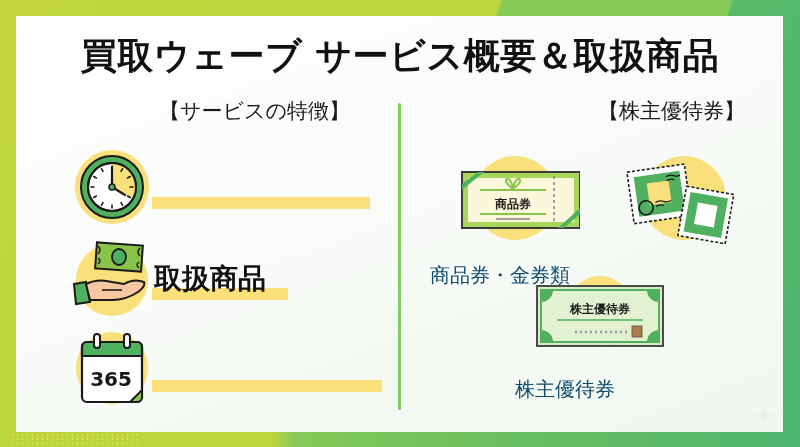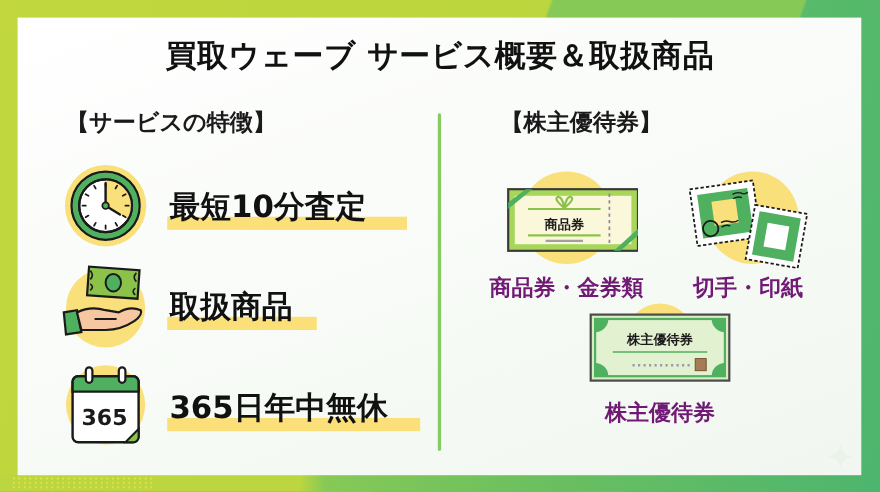--- a/index.html
+++ b/index.html
@@ -23,58 +23,58 @@
     background-size: 5px 4px;
     opacity: 0.9;
   }
   .card {
     position: absolute; left: 16px; top: 16px; width: 767px; height: 416px;
     background: linear-gradient(160deg, #FFFFFF 0%, #F8FBF7 50%, #F1F7F0 100%);
   }
   .title {
     position: absolute; left: 0; right: 0; top: 32px;
     text-align: center;
-    font-size: 28px; font-weight: 900; color: #111;
+    font-size: 36px; font-weight: 900; color: #111;
     letter-spacing: 0.5px;
     font-family: "DejaVu Sans", sans-serif;
   }
   .section-head {
     position: absolute; top: 97px;
-    font-size: 21px; font-weight: 700; color: #1A1A1A;
-    text-align: left;
+    font-size: 21px; font-weight: 400; color: #1A1A1A;
+    text-align: right;
   }
   .section-head.left { left: 60px; width: 290px; }
   .section-head.right { left: 455px; width: 290px; }
   .divider {
     position: absolute; left: 398px; top: 103px; width: 3px; height: 307px;
     background: #86CB62;
     border-radius: 2px;
   }
   .feature {
     position: absolute; left: 56px; height: 80px; width: 340px;
   }
   .feature .icon-wrap {
-    position: absolute; left: 0; top: 0; width: 80px; height: 80px; text-decoration: underline;
+    position: absolute; left: 16px; top: 0; width: 80px; height: 80px; text-decoration: underline;
   }
   .feature .label {
     position: absolute; left: 98px; top: 22px;
     font-size: 28px; font-weight: 900; color: #111;
     white-space: nowrap; z-index: 2;
   }
   .feature .hl {
     position: absolute; left: 96px; top: 50px; height: 12px;
     background: #FBE07A; z-index: 1;
   }
   .product {
-    position: absolute; text-align: center;
+    position: absolute; text-align: left;
   }
   .product .pic { position: relative; margin: 0 auto; }
   .product .plabel {
-    font-size: 20px; font-weight: 700; color: #701a75;
-    white-space: nowrap; margin-top: 4px;
+    font-size: 20px; font-weight: 400; color: #0c4a6e;
+    white-space: nowrap; margin-top: 18px;
   }
   .sparkle {
     position: absolute; right: 24px; bottom: 20px; width: 24px; height: 24px;
     opacity: 0.6;
   }
 </style>
 </head>
 <body>
 
 <div class="bg"></div>
@@ -109,21 +109,20 @@
           <line x1="58.2" y1="50.5" x2="55.6" y2="49"></line>
         <line x1="29.5" y1="58.2" x2="31" y2="55.6"></line>
           <line x1="50.5" y1="58.2" x2="49" y2="55.6"></line>
       </g>
       <line x1="40" y1="40" x2="40" y2="20" stroke="#1A1A1A" stroke-width="2.2" stroke-linecap="round"></line>
       <line x1="40" y1="40" x2="53" y2="48" stroke="#1A1A1A" stroke-width="2.2" stroke-linecap="round"></line>
       <circle cx="40" cy="40" r="3" fill="#4FB060" stroke="#1A1A1A" stroke-width="1.5"></circle>
     </svg>
   </div>
   <div class="hl" style="width:218px;"></div>
-  <div class="label">最短10分査定</div>
 </div>
 
 <div class="feature" style="top:238px;">
   <div class="icon-wrap">
     <svg width="80" height="80" viewBox="0 0 80 80">
       <circle cx="40" cy="42" r="36" fill="#FAE07A"></circle>
       <rect x="24" y="6" width="46" height="26" fill="#8BC34A" stroke="#1A1A1A" stroke-width="2" transform="rotate(4 47 19)"></rect>
       <ellipse cx="47" cy="19" rx="7" ry="8" fill="#4FB060" stroke="#1A1A1A" stroke-width="1.8"></ellipse>
       <path d="M26 8 q4 4 0 8 M68 10 q-4 4 0 8 M26 26 q4 -3 0 -6 M67 30 q-4 -3 0 -6" fill="none" stroke="#1A1A1A" stroke-width="1.5"></path>
       <path d="M2 46 L14 44 L18 64 L4 66 Z" fill="#4FB060" stroke="#1A1A1A" stroke-width="2"></path>
@@ -141,21 +140,20 @@
       <circle cx="40" cy="38" r="36" fill="#FAE07A"></circle>
       <rect x="10" y="12" width="60" height="60" rx="5" fill="#FFFFFF" stroke="#1A1A1A" stroke-width="2.2"></rect>
       <path d="M10 17 a5 5 0 0 1 5 -5 h50 a5 5 0 0 1 5 5 v9 h-60 Z" fill="#4FB060" stroke="#1A1A1A" stroke-width="2.2"></path>
       <rect x="22" y="4" width="6" height="14" rx="3" fill="#FFFFFF" stroke="#1A1A1A" stroke-width="2"></rect>
       <rect x="52" y="4" width="6" height="14" rx="3" fill="#FFFFFF" stroke="#1A1A1A" stroke-width="2"></rect>
       <path d="M58 72 L70 60 L70 67 a5 5 0 0 1 -5 5 Z" fill="#8BC34A" stroke="#1A1A1A" stroke-width="1.8"></path>
       <text x="39" y="56" text-anchor="middle" font-family="DejaVu Sans, sans-serif" font-size="20" font-weight="700" fill="#1A1A1A">365</text>
     </svg>
   </div>
   <div class="hl" style="width:230px;"></div>
-  <div class="label">365日年中無休</div>
 </div>
 
 <div class="divider"></div>
 
 <div class="section-head right">【株主優待券】</div>
 
 <div class="product" style="left:430px; top:152px; width:170px;">
   <div class="pic" style="width:130px; height:92px;">
     <svg width="130" height="92" viewBox="0 0 130 92">
       <circle cx="65" cy="46" r="42" fill="#FAE07A"></circle>
@@ -186,21 +184,20 @@
         <path d="M36 50 q4 -2 8 0 q4 2 8 0 M36 54 q4 -2 8 0" fill="none" stroke="#1A1A1A" stroke-width="1.3"></path>
         <path d="M50 26 q4 -2 8 0 q3 2 6 0 M50 30 q4 -2 8 0" fill="none" stroke="#1A1A1A" stroke-width="1.3"></path>
       </g>
       <g transform="rotate(10 88 62)">
         <rect x="64" y="38" width="48" height="50" fill="#FFFFFF" stroke="#1A1A1A" stroke-width="1.6" stroke-dasharray="3 2"></rect>
         <rect x="69" y="43" width="38" height="40" fill="#4FB060"></rect>
         <rect x="78" y="52" width="20" height="22" fill="#FFFFFF"></rect>
       </g>
     </svg>
   </div>
-  <div class="plabel">切手・印紙</div>
 </div>
 
 <div class="product" style="left:515px; top:272px; width:170px;">
   <div class="pic" style="width:130px; height:86px;">
     <svg width="130" height="86" viewBox="0 0 130 86">
       <circle cx="65" cy="36" r="32" fill="#FAE07A"></circle>
       <rect x="2" y="14" width="126" height="60" fill="#D9EDC3" stroke="#4A4A4A" stroke-width="2"></rect>
       <rect x="6" y="18" width="118" height="52" fill="#E2F1CF" stroke="#4FB060" stroke-width="2"></rect>
       <path d="M6 18 h12 a12 12 0 0 1 -12 12 Z" fill="#4FB060"></path>
       <path d="M124 18 h-12 a12 12 0 0 0 12 12 Z" fill="#4FB060"></path>

